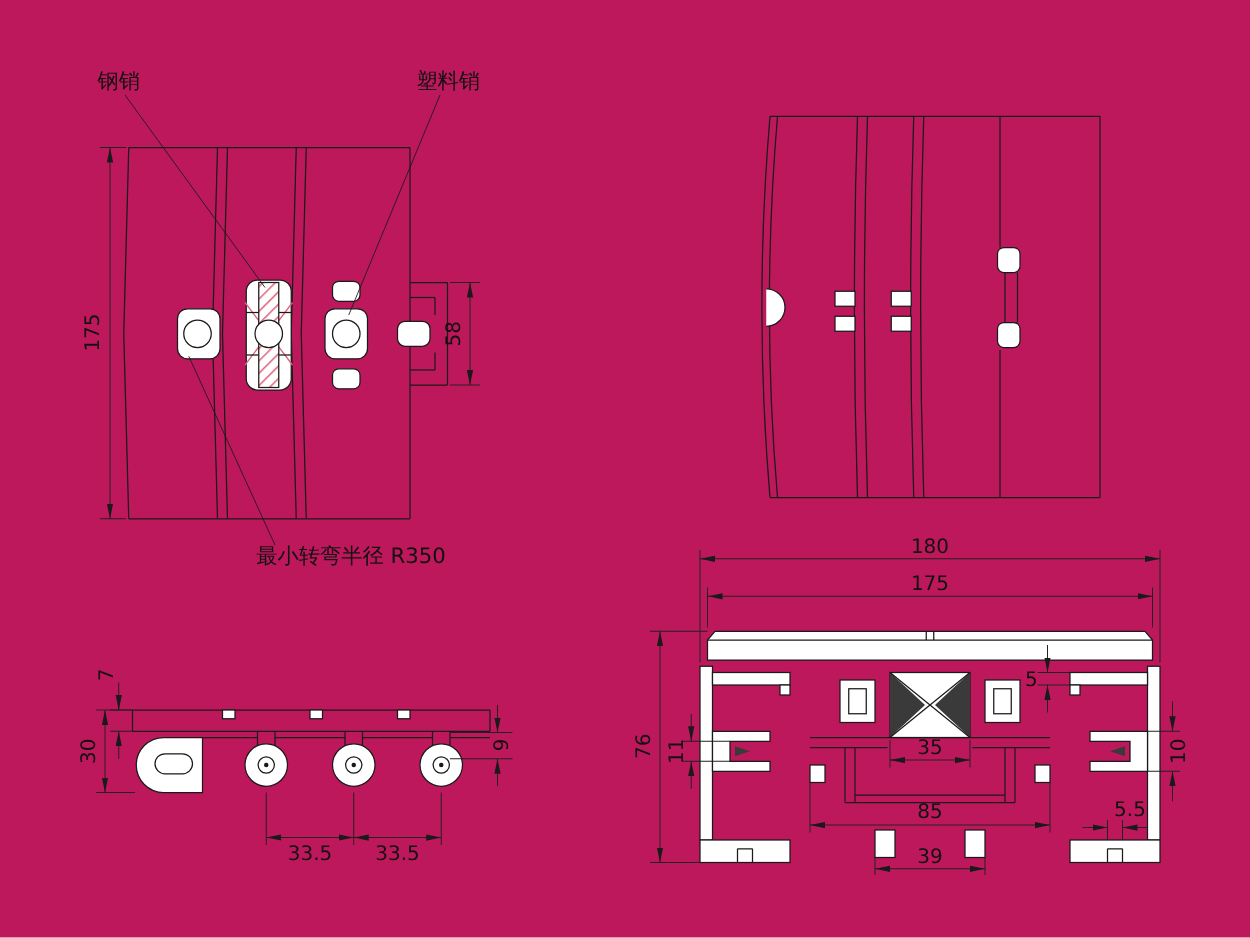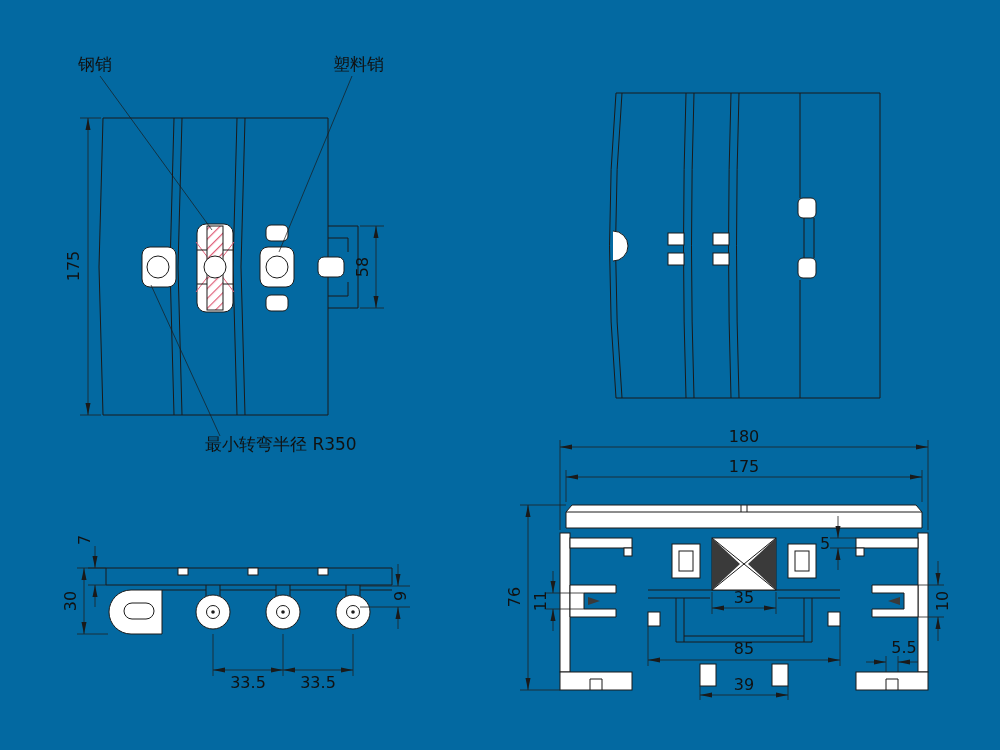--- a/index.html
+++ b/index.html
@@ -1,17 +1,17 @@
 <!DOCTYPE html>
 <html><head>
 <meta charset="utf-8">
 <title>Technical Drawing</title>
 <style>
   html,body { margin:0; padding:0; background:#ffffff; }
-  .page { width:1000px; height:750px; background:#0369a1; position:relative; overflow:hidden; }
+  .page { width:1000px; height:750px; background:#be185d; position:relative; overflow:hidden; }
   svg { display:block; }
   .ln   { fill:none; stroke:#1a1a1a; stroke-width:1; stroke-linecap:butt; stroke-linejoin:miter; }
   .lnf  { fill:#ffffff; stroke:#1a1a1a; stroke-width:1; }
   .thin { fill:none; stroke:#1a1a1a; stroke-width:0.7; }
   .dim  { fill:none; stroke:#222222; stroke-width:0.8; }
   .red  { fill:none; stroke:#e0607a; stroke-width:1; }
   text.cjk    { font-family:"DejaVu Sans", sans-serif; font-size:17px; fill:#111; }
   text.dimtxt { font-family:"DejaVu Sans", sans-serif; font-size:16px; fill:#111; text-anchor:middle; }
 </style>
 </head>

